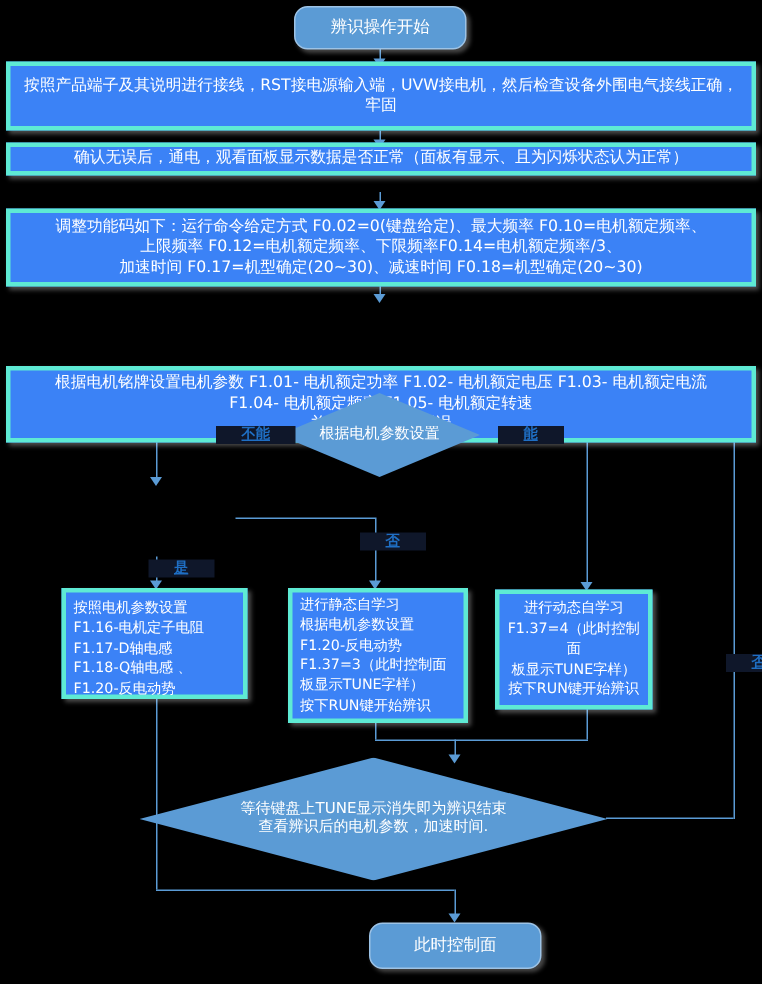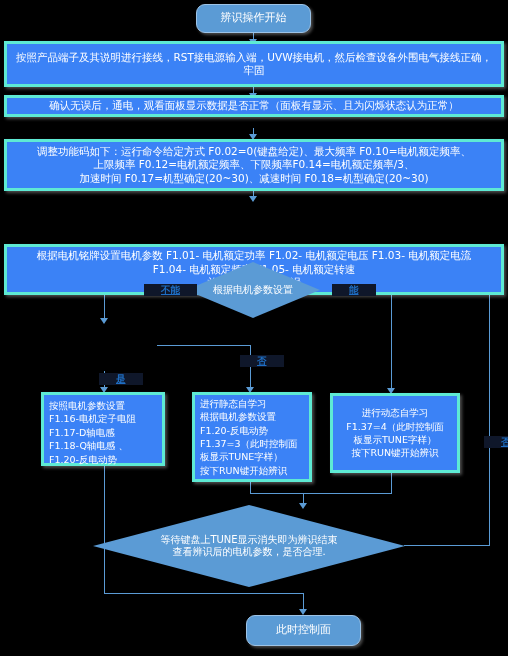--- a/index.html
+++ b/index.html
@@ -140,31 +140,31 @@
 
   <div class="node proc small" style="left:192px;top:392px;width:120px;height:90px;align-items:center;">
     <span class="ml">进行静态自学习
 根据电机参数设置
 F1.20-反电动势
 F1.37=3（此时控制面
 板显示TUNE字样）
 按下RUN键开始辨识</span>
   </div>
 
-  <div class="node proc smallc" style="left:330px;top:393px;width:130px;height:80px;">
+  <div class="node proc smallc" style="left:330px;top:393px;width:105px;height:80px;">
     <span class="ml">进行动态自学习
 F1.37=4（此时控制面
 板显示TUNE字样）
 按下RUN键开始辨识</span>
   </div>
 
   <div class="diam" style="left:93px;top:505px;width:312px;height:82px;">
     <div class="shape"></div>
     <div class="dtext ml">等待键盘上TUNE显示消失即为辨识结束
-查看辨识后的电机参数，是否合理.</div>
+查看辨识后的电机参数，加速时间.</div>
   </div>
 
   <div class="node term" style="left:246px;top:615px;width:115px;height:31px;">
     <span>此时控制面</span>
   </div>
 
   <div class="elabel" style="left:144px;top:284px;">不能</div>
   <div class="elabel" style="left:332px;top:284px;">能</div>
   <div class="elabel" style="left:99px;top:373px;">是</div>
   <div class="elabel" style="left:240px;top:355px;">否</div>

